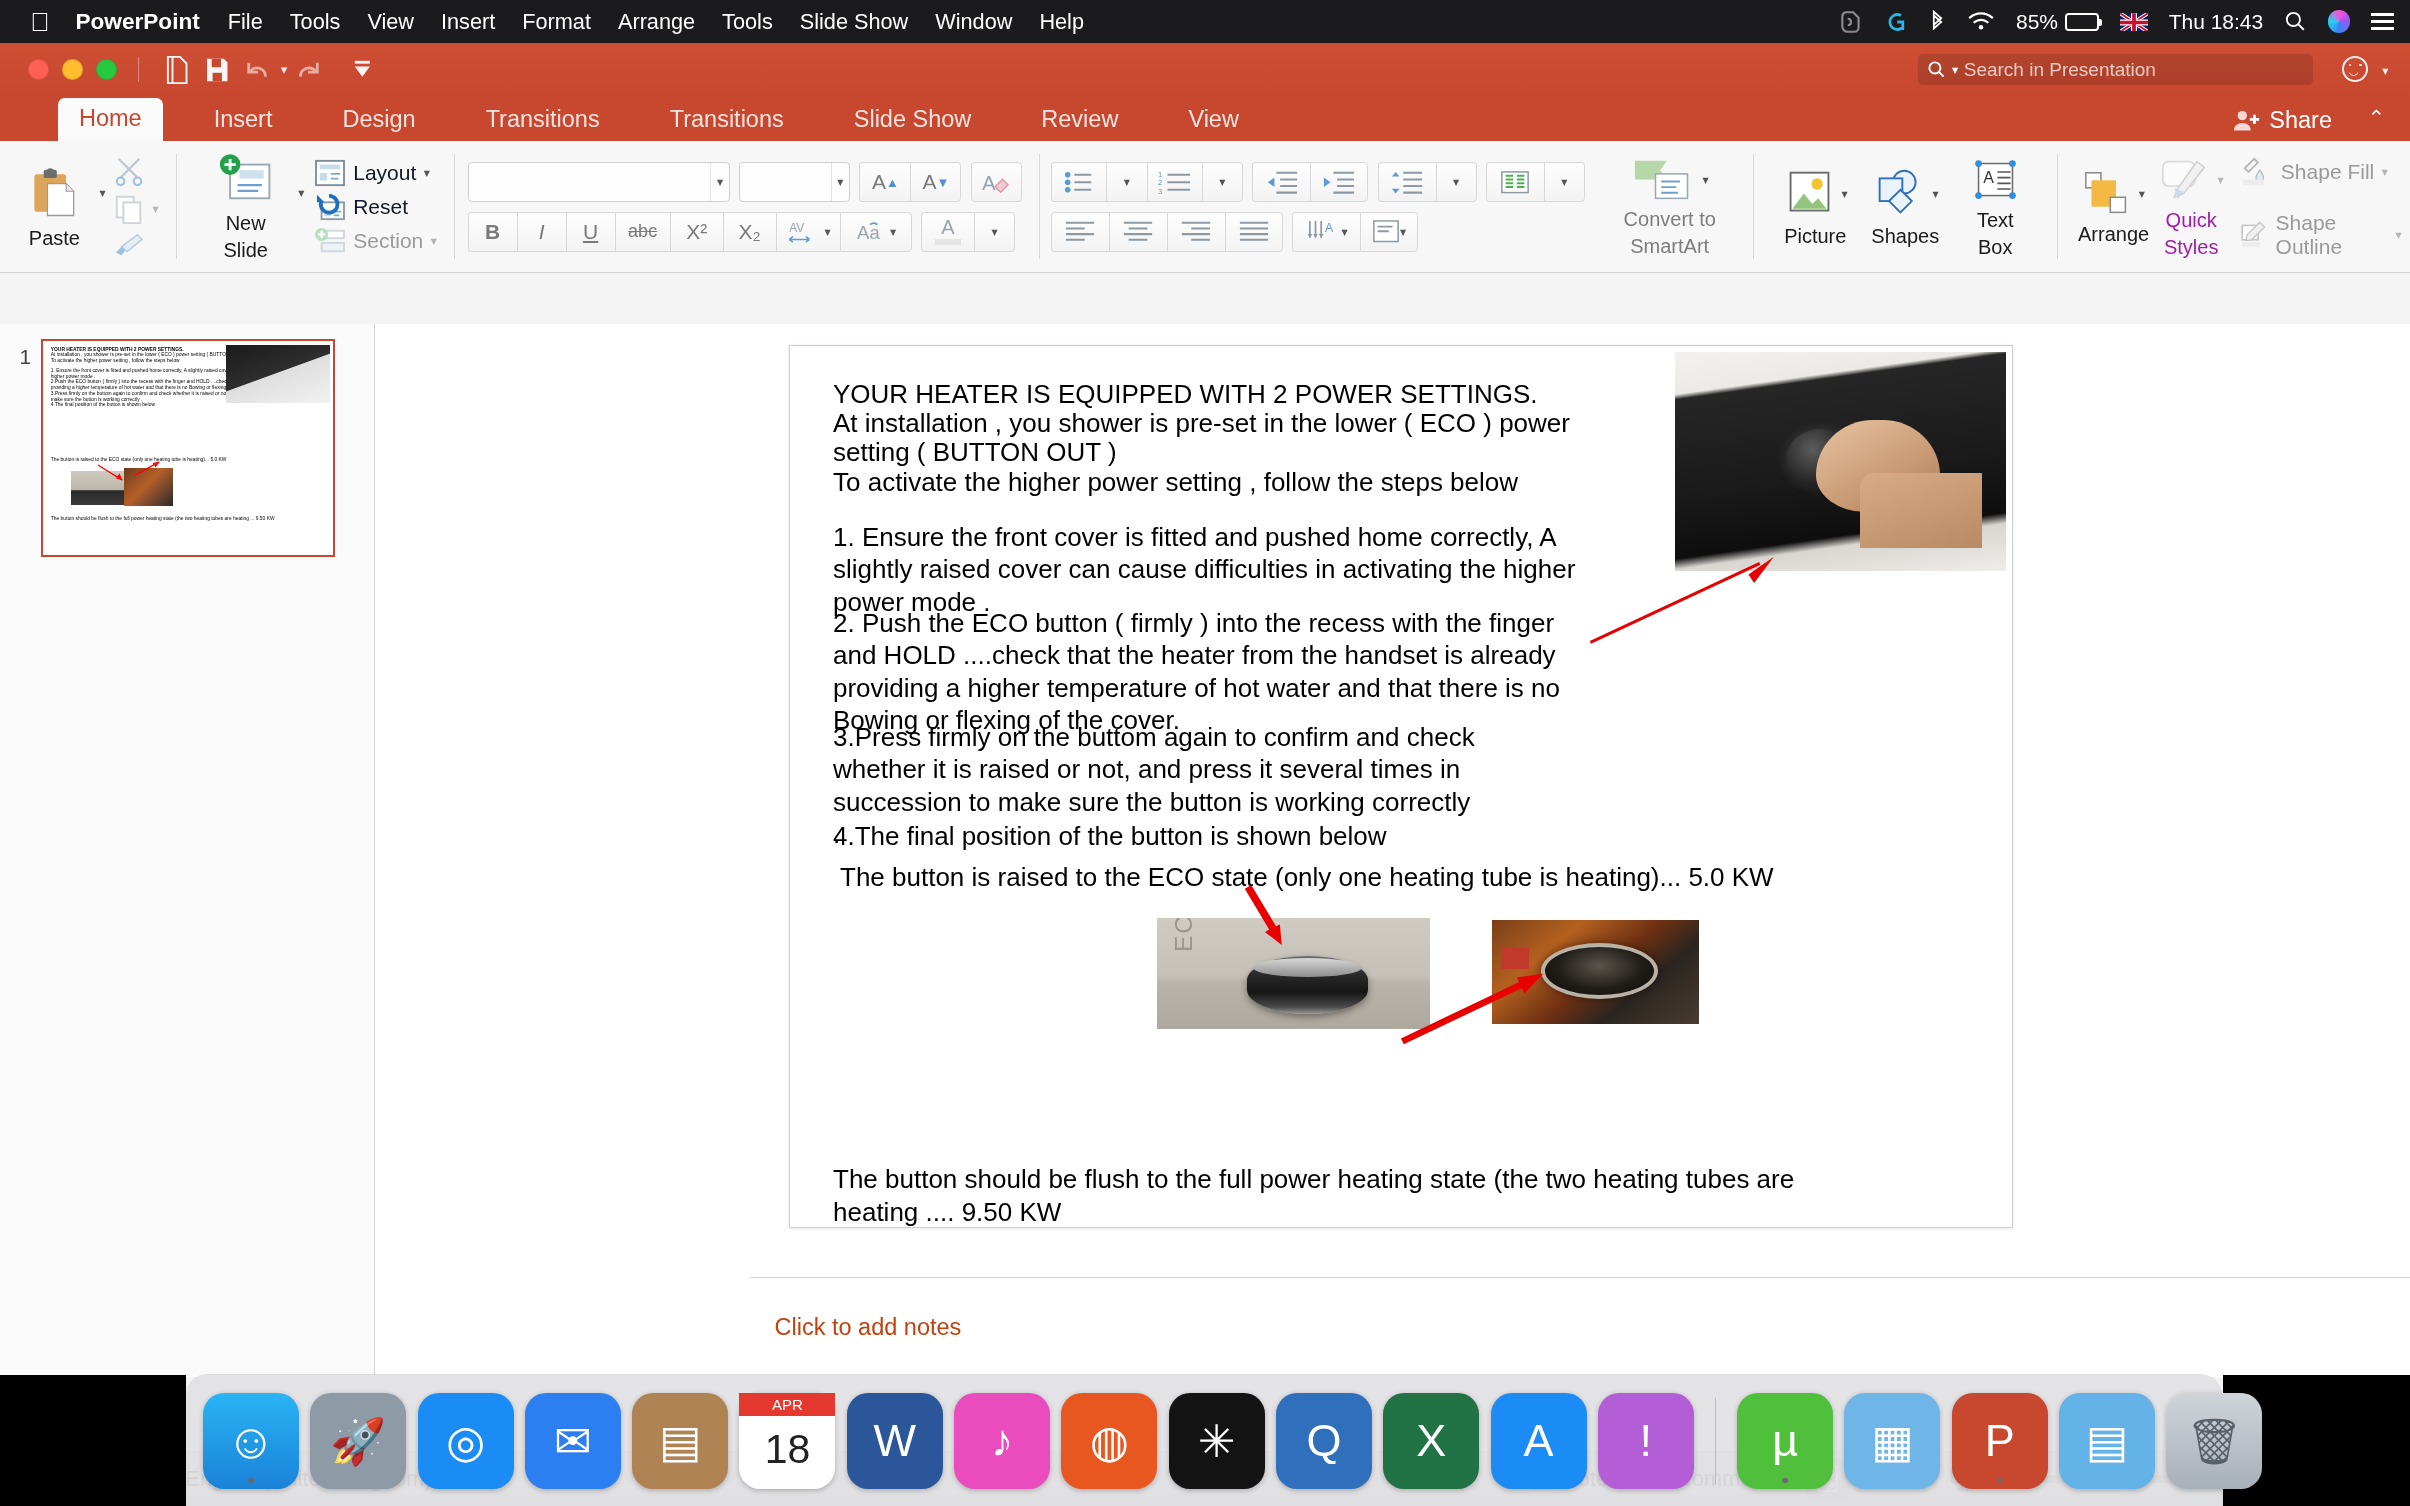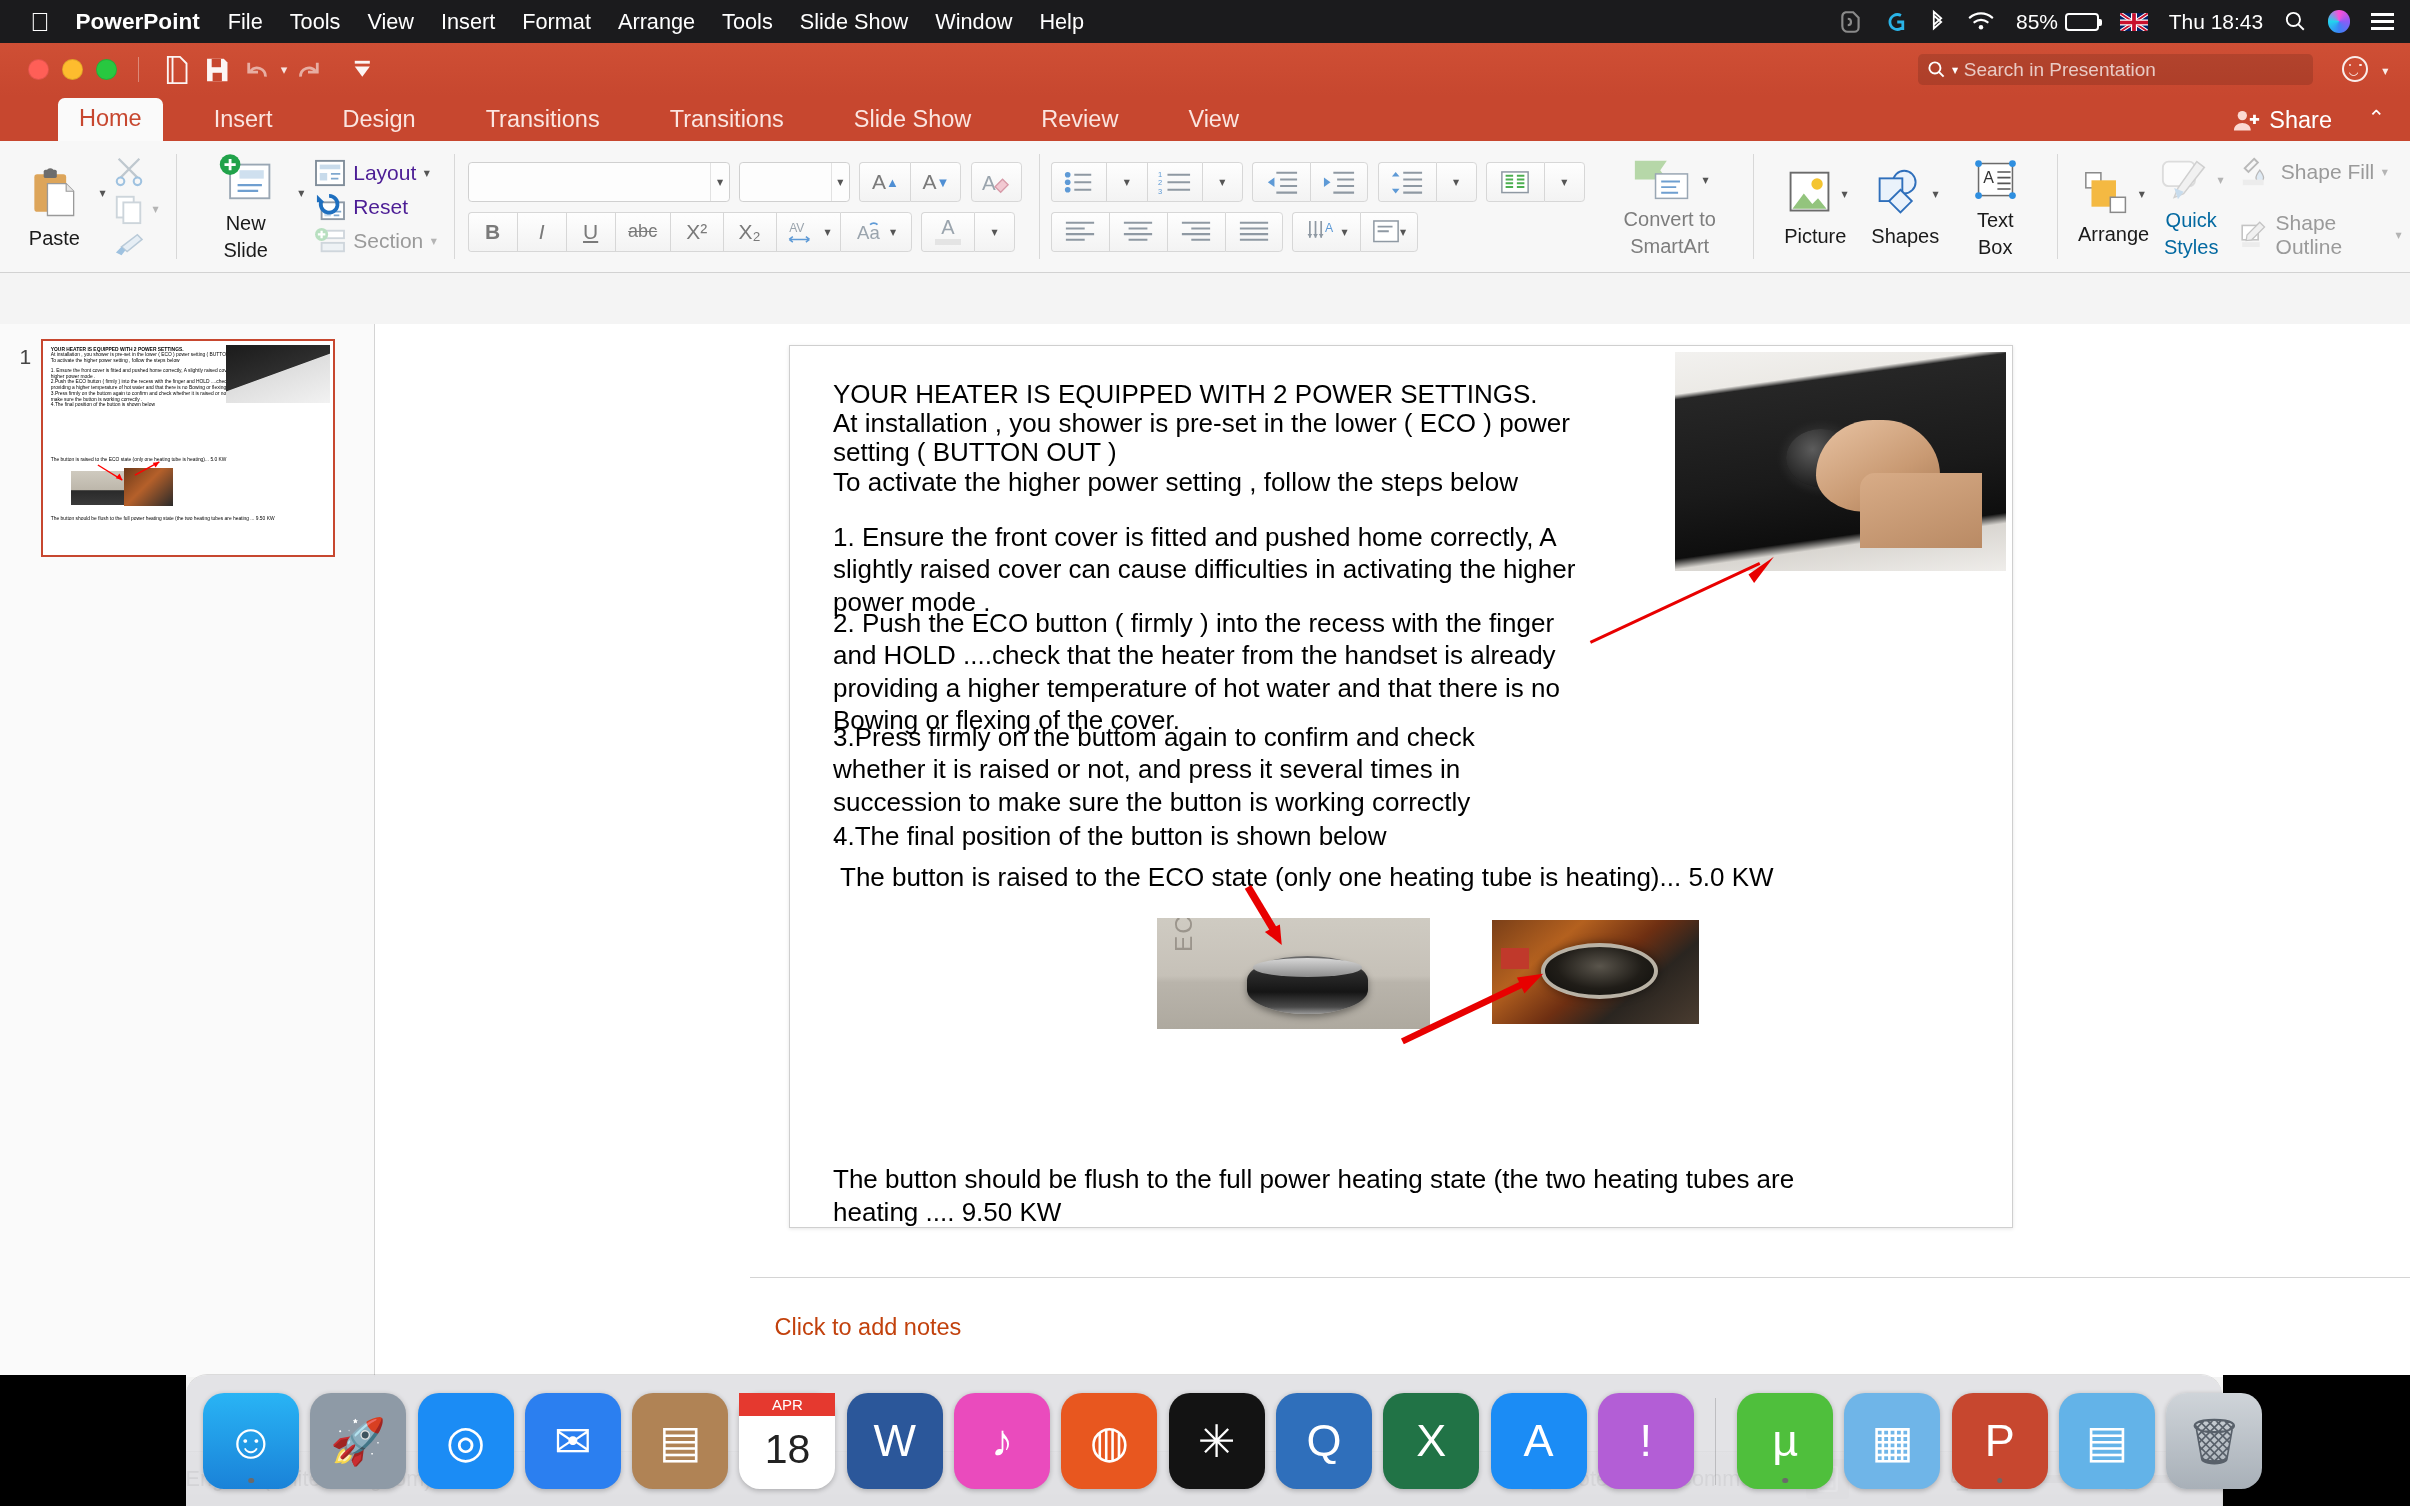--- a/index.html
+++ b/index.html
@@ -106,24 +106,24 @@
 
   
   .ribbon {
     height: 132px; background: #f7f7f7; border-bottom: 0.9px solid #d2d2d2;
     display: flex; align-items: stretch; position: relative;
   }
   .rgroup { display: flex; align-items: center; padding: 0 9.4px; height: 132px; }
   .vsep { width: 0.9px; background: #d8d8d8; margin: 13px 7.5px; height: 105px; align-self: center;}
   .big-btn { display:flex; flex-direction: column; align-items:center; justify-content:center; width: 90px; }
   .big-btn .lbl { font-size: 20px; color: #1a1a1a; text-align:center; line-height: 1.06; margin-top: 5.6px; }
-  .big-btn .lbl.dim { color: #0369a1; }
+  .big-btn .lbl.dim { color: #a21caf; }
   .mini-col { display: flex; flex-direction: column; justify-content: center; gap: 5.6px; }
   .mini-row { display:flex; align-items:center; gap:7.5px; }
-  .mini-row .t { font-size: 21px; color:#4c1d95; }
+  .mini-row .t { font-size: 21px; color:#0f172a; }
   .mini-row .t.dim { color:#9a9a9a; }
   .caret { font-size: 12.2px; color:#555; }
   .caret.dim { color:#b4b4b4; }
 
   .combo {
     height: 40px; border: 0.9px solid #d0d0d0; background: #fdfdfd; border-radius: 3.8px;
     display: flex; align-items: center; justify-content: flex-end; padding-right: 5.6px;
   }
   .combo .cv { flex: 1; font-size: 19px; color:#222; padding-left: 9.4px; }
   .combo .cdiv { width:0.9px; height: 100%; background:#e2e2e2; margin-right: 5.6px; }

